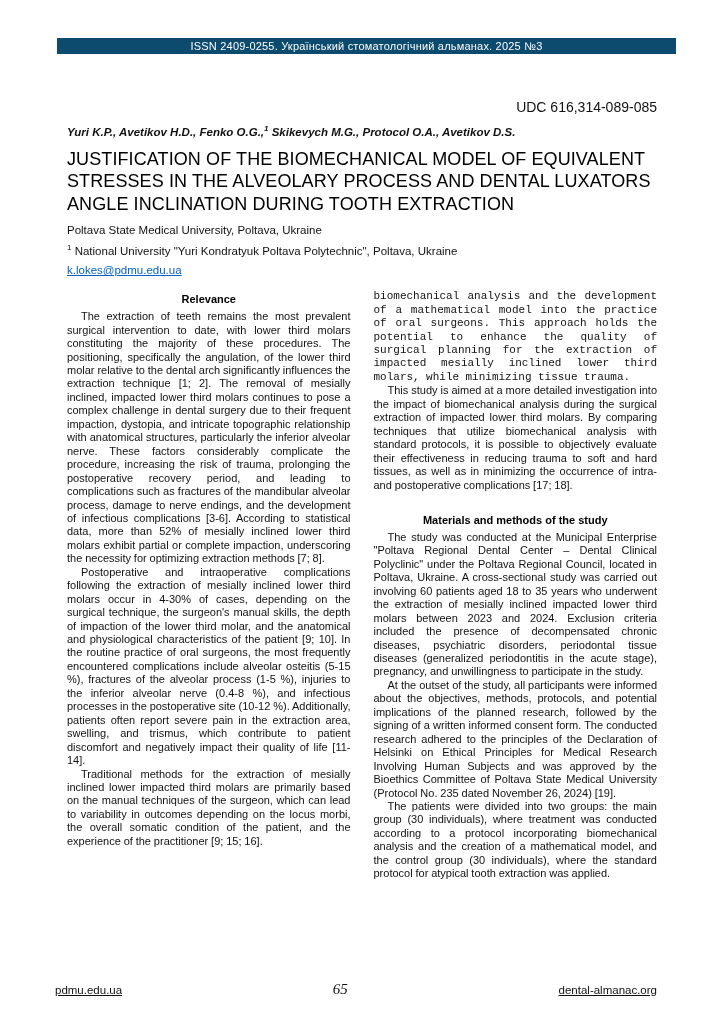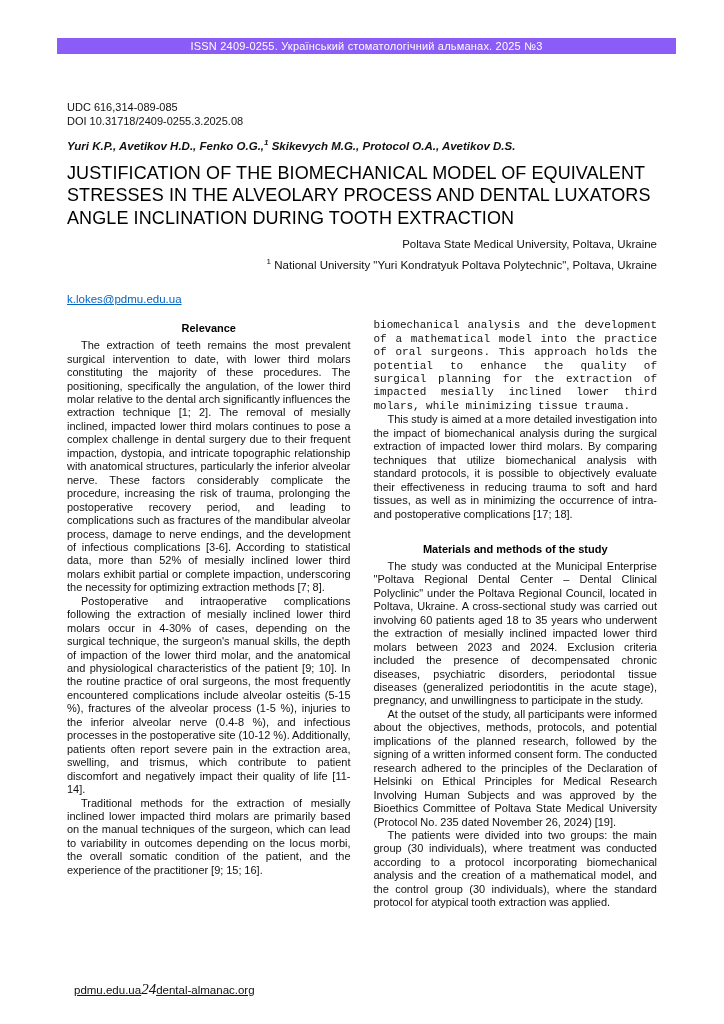--- a/index.html
+++ b/index.html
@@ -7,53 +7,53 @@
     position:relative;
     width:724px;height:1024px;
     background:#ffffff;
     font-family:"Liberation Sans",sans-serif;
     color:#1a1a1a;
     overflow:hidden;
     margin:0 auto;
   }
   .issn-bar{
     position:absolute;top:38px;left:57px;right:48px;
-    background:#8b5cf6;
+    background:#0c4a6e;
     color:#ffffff;
     text-align:center;
     font-size:11px;
     line-height:16px;
     height:16px;
     letter-spacing:.2px;
   }
   .content{
     position:absolute;top:100px;left:67px;right:67px;
   }
   .meta-line{
-    font-size:11px;line-height:14px;color:#111;
+    font-size:14px;line-height:14px;color:#111;text-align:right;
   }
   .authors{
     margin-top:8px;
     font-size:11.5px;line-height:14px;
     font-weight:bold;font-style:italic;color:#111;
   }
   .authors sup{font-size:8px;}
   .title{
     margin:9px 0 7px 0;
     font-size:18px;line-height:22.5px;
     font-weight:normal;color:#000;
     letter-spacing:.1px;
   }
   .affil{
-    font-size:11.5px;line-height:17px;color:#111;text-align:right;
+    font-size:11.5px;line-height:17px;color:#111;
   }
   .affil sup{font-size:8px;}
   .email{
     display:inline-block;
-    margin-top:18px;
+    margin-top:3px;
     font-size:11.5px;line-height:14px;
     color:#0563c1;
     cursor:pointer;
   }
   .columns{
     display:flex;
     gap:23px;
     margin-top:12px;
   }
   .col{flex:1;min-width:0;}
@@ -66,22 +66,22 @@
   .para{
     margin:0;
     font-size:11px;line-height:13.45px;
     text-align:justify;
     text-indent:14px;
     color:#111;
     word-spacing:-0.2px;
   }
   .para.no-indent{text-indent:0;font-family:Liberation Mono, monospace;}
   .footer{
-    position:absolute;left:74px;right:67px;bottom:26px;
-    display:flex;justify-content:flex-start;align-items:baseline;
+    position:absolute;left:55px;right:67px;bottom:26px;
+    display:flex;justify-content:space-between;align-items:baseline;
   }
   .footer a{
     font-size:11.5px;color:#111;
     text-decoration:underline;cursor:pointer;
   }
   .page-num{
     font-family:"Liberation Serif",serif;
     font-style:italic;
     font-size:15px;color:#111;
   }
@@ -91,21 +91,20 @@
 
 <div class="page">
 
   <div class="issn-bar">
     <span>ISSN 2409-0255. Український стоматологічний альманах. 2025 №3</span>
   </div>
 
   <div class="content">
 
     <div class="meta-line">UDC 616,314-089-085</div>
-    <div class="meta-line">DOI 10.31718/2409-0255.3.2025.08</div>
 
     <div class="authors"><span>Yuri K.P., Avetikov H.D., Fenko O.G.,</span><sup>1</sup><span> Skikevych M.G., Protocol O.A., Avetikov D.S.</span></div>
 
     <h1 class="title">JUSTIFICATION OF THE BIOMECHANICAL MODEL OF EQUIVALENT STRESSES IN THE ALVEOLARY PROCESS AND DENTAL LUXATORS ANGLE INCLINATION DURING TOOTH EXTRACTION</h1>
 
     <div class="affil">Poltava State Medical University, Poltava, Ukraine</div>
     <div class="affil"><sup>1</sup><span> National University "Yuri Kondratyuk Poltava Polytechnic", Poltava, Ukraine</span></div>
 
     <a class="email" href="#">k.lokes@pdmu.edu.ua</a>
 
@@ -125,17 +124,17 @@
         <p class="para">The study was conducted at the Municipal Enterprise "Poltava Regional Dental Center – Dental Clinical Polyclinic" under the Poltava Regional Council, located in Poltava, Ukraine. A cross-sectional study was carried out involving 60 patients aged 18 to 35 years who underwent the extraction of mesially inclined impacted lower third molars between 2023 and 2024. Exclusion criteria included the presence of decompensated chronic diseases, psychiatric disorders, periodontal tissue diseases (generalized periodontitis in the acute stage), pregnancy, and unwillingness to participate in the study.</p>
         <p class="para">At the outset of the study, all participants were informed about the objectives, methods, protocols, and potential implications of the planned research, followed by the signing of a written informed consent form. The conducted research adhered to the principles of the Declaration of Helsinki on Ethical Principles for Medical Research Involving Human Subjects and was approved by the Bioethics Committee of Poltava State Medical University (Protocol No. 235 dated November 26, 2024) [19].</p>
         <p class="para">The patients were divided into two groups: the main group (30 individuals), where treatment was conducted according to a protocol incorporating biomechanical analysis and the creation of a mathematical model, and the control group (30 individuals), where the standard protocol for atypical tooth extraction was applied.</p>
       </div>
 
     </div>
   </div>
 
   <div class="footer">
     <a href="#">pdmu.edu.ua</a>
-    <span class="page-num">24</span>
+    <span class="page-num">65</span>
     <a href="#">dental-almanac.org</a>
   </div>
 
 </div>
 
 </body></html>

